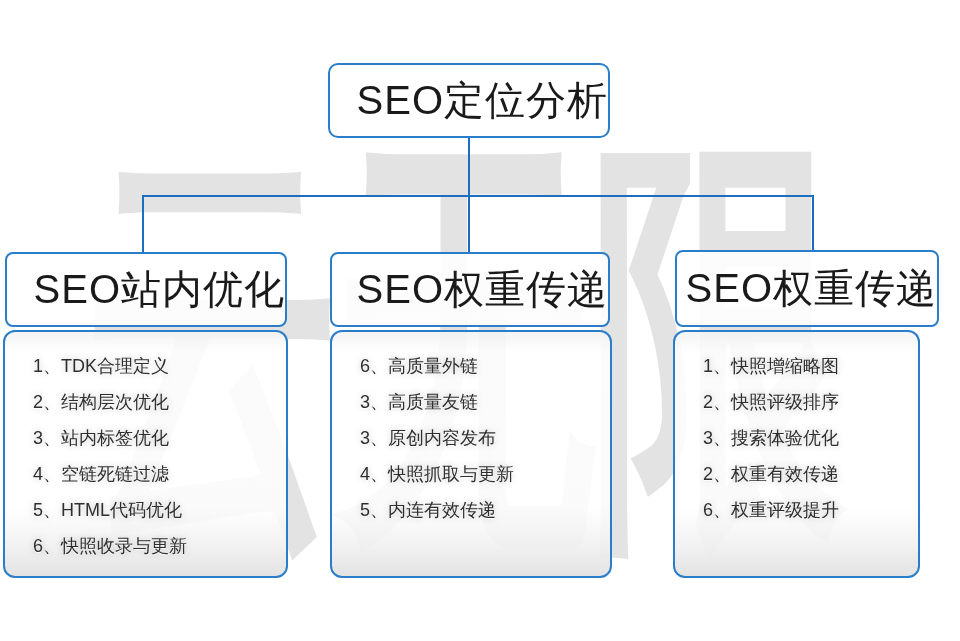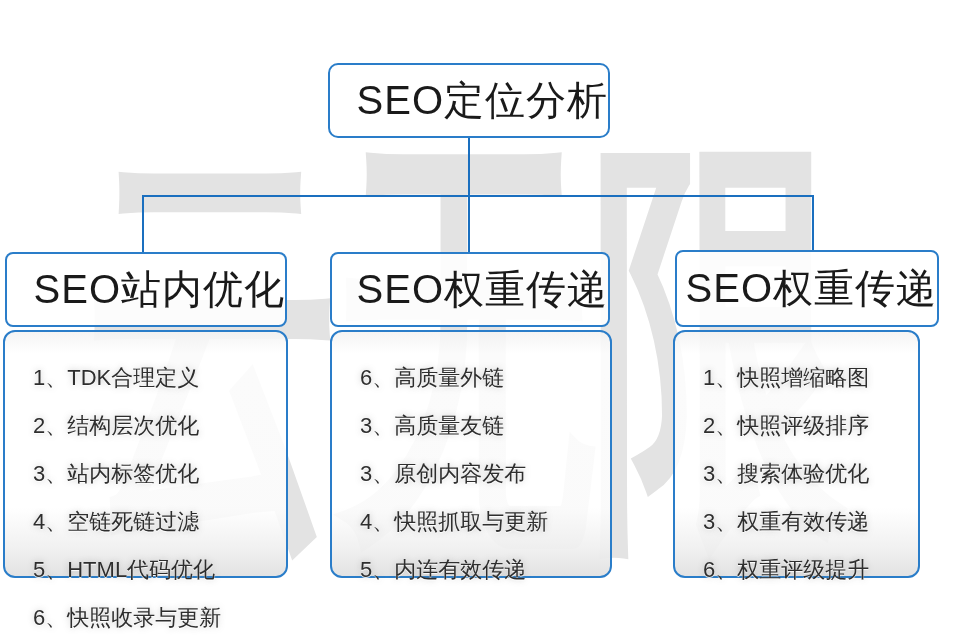--- a/index.html
+++ b/index.html
@@ -52,24 +52,23 @@
     background:linear-gradient(180deg,
       rgba(243,243,243,0.92) 0%,
       rgba(255,255,255,0.86) 9%,
       rgba(255,255,255,0.84) 72%,
       rgba(240,240,240,0.92) 88%,
       rgba(226,226,226,0.96) 100%);
     padding:16px 10px 0 28px;
   }
   .panel ul{list-style:none;}
   .panel li{
-    font-size:22px;line-height:36px;white-space:nowrap;
+    font-size:18px;line-height:36px;white-space:nowrap;
     color:var(--list-text);
     text-shadow:0 1px 1px #ffffff, 0 0 6px rgba(125,125,125,0.45);
-    margin-top:12px;
   }
 </style>
 </head>
 <body>
 
 <div class="canvas">
 
   <div class="watermark">云无限</div>
 
   <div class="connector v" style="left:468px;top:138px;height:58px"></div>
@@ -110,18 +109,18 @@
   </div>
 
   <div class="node branch-head" style="left:675px;top:250px;width:264px;height:77px">
     <span class="node-label">SEO权重传递</span>
   </div>
   <div class="panel" style="left:673px;top:330px;width:247px;height:248px">
     <ul>
       <li>1、快照增缩略图</li>
       <li>2、快照评级排序</li>
       <li>3、搜索体验优化</li>
-      <li>3、权重有效传递</li>
+      <li>2、权重有效传递</li>
       <li>6、权重评级提升</li>
     </ul>
   </div>
 
 </div>
 
 </body></html>

